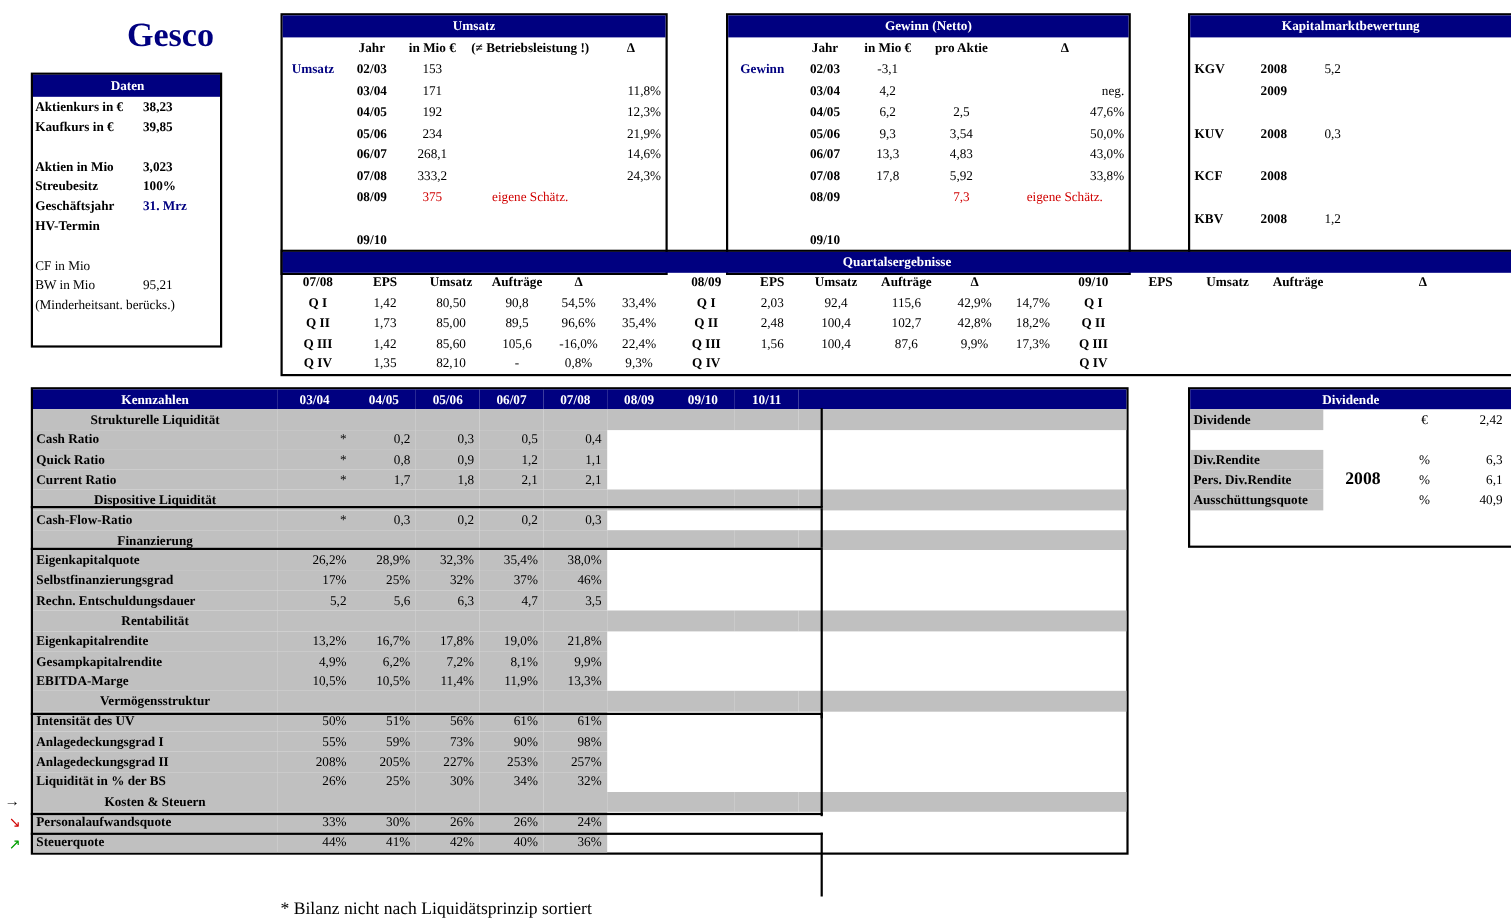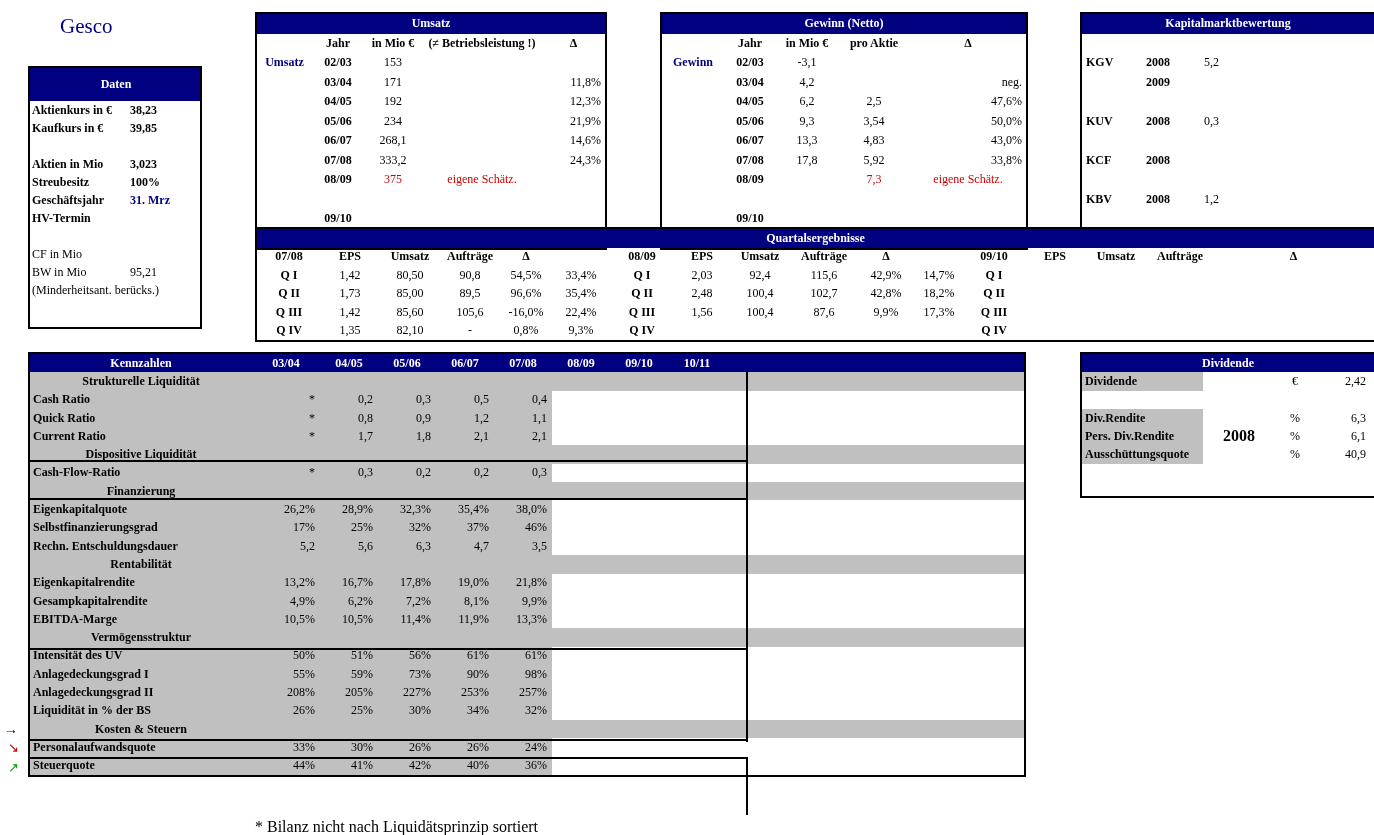--- a/index.html
+++ b/index.html
@@ -26,28 +26,28 @@
   .r{text-align:right;}
   .l{text-align:left;}
   .red{color:#d00000;}
   .blue{color:#000080;}
   .grey{background:#c0c0c0;}
 
   
   #title{
     left:60px;top:14px;width:190px;
     font-family:"Liberation Serif", serif;
-    font-size:21px;font-weight:normal;color:#000080;
+    font-size:31px;font-weight:bold;color:#000080;text-align:center;
   }
 
   
   #daten{left:28px;top:66px;width:170px;border:2px solid #000;}
   #daten table{width:100%;}
   #daten td{height:18px;font-size:12px;padding-left:2px;}
-  #daten .hdr{height:33px;}
+  #daten .hdr{height:20px;}
 
   
   #umsatz{left:255px;top:12px;width:348px;border:2px solid #000;}
   #umsatz table{width:100%;}
   #umsatz td{height:19.5px;font-size:12px;}
 
   
   #gewinn{left:660px;top:12px;width:364px;border:2px solid #000;}
   #gewinn table{width:100%;}
   #gewinn td{height:19.5px;font-size:12px;}

